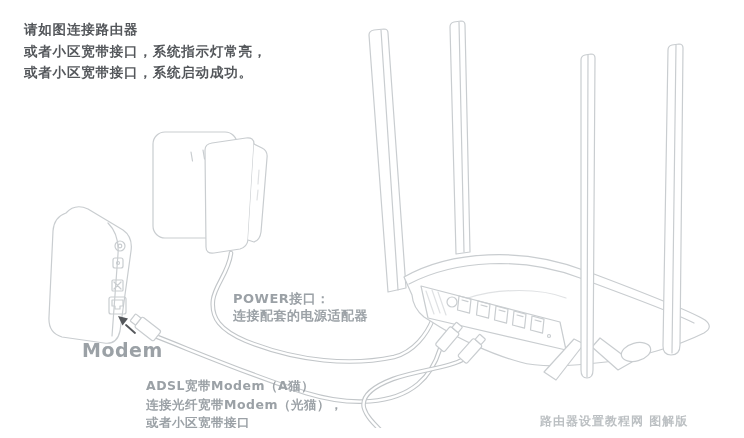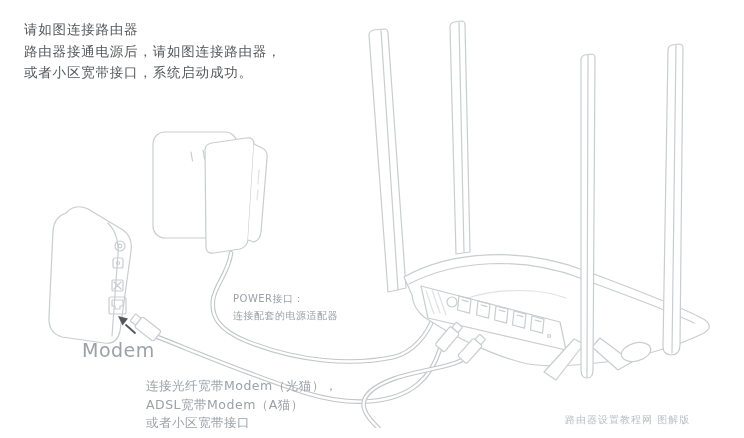--- a/index.html
+++ b/index.html
@@ -1,36 +1,36 @@
 <!DOCTYPE html>
 <html lang="zh" style="--line: #c9cdd0; --cable: #c2c6c9; --label-text: #9ba1a6; --intro-text: #54575b; --arrow: #54575b; --watermark-text: #bcc0c3; --background: #ffffff;"><head>
 <meta charset="utf-8">
 <style>
   :root{
     --line:#c9cdd0; --cable:#c2c6c9; --label-text:#9ba1a6; --intro-text:#54575b;
     --arrow:#54575b; --watermark-text:#bcc0c3; --background:#ffffff;
   }
   html,body{margin:0;padding:0;}
   body{font-family:"DejaVu Sans","Liberation Sans",sans-serif;background:var(--background);}
-  .stage{position:relative;width:744px;height:428px;background:var(--background);overflow:hidden;}
+  .stage{position:relative;width:744px;height:428px;background:var(--background);overflow:hidden;font-weight:bold;}
   .art-svg{position:absolute;inset:0;}
   .ln{stroke:var(--line);fill:none;stroke-width:1.2;stroke-linecap:round;stroke-linejoin:round;}
   .fw{fill:#fff;}
   .fdark{fill:var(--arrow);stroke:none;}
   .tail{stroke:var(--arrow);stroke-width:1.8;fill:none;stroke-linecap:round;}
   .tube-out{stroke:var(--cable);stroke-width:4.6;fill:none;stroke-linecap:round;}
   .tube-in{stroke:#fff;stroke-width:2.4;fill:none;stroke-linecap:round;}
   .soft{opacity:.6;}
   .txt{position:absolute;color:var(--label-text);font-size:12.5px;line-height:15px;letter-spacing:.5px;white-space:nowrap;}
   .intro{position:absolute;left:24px;top:19px;color:var(--intro-text);font-size:13.5px;line-height:21.5px;letter-spacing:.8px;}
   .lbl-modem{left:82px;top:343px;font-size:19px;}
-  .lbl-power{left:233px;top:291px;font-size:10px;line-height:16.5px;}
+  .lbl-power{left:233px;top:291px;font-size:13px;line-height:16.5px;}
   .lbl-wan{left:146px;top:377px;line-height:18.5px;}
   .lbl-lan{left:432px;top:394px;line-height:14.5px;}
-  .watermark{position:absolute;left:565px;top:413px;color:var(--watermark-text);font-size:10px;letter-spacing:1px;filter:blur(.6px);white-space:nowrap;}
+  .watermark{position:absolute;left:540px;top:413px;color:var(--watermark-text);font-size:12px;letter-spacing:1px;filter:blur(.6px);white-space:nowrap;}
 </style>
 </head>
 <body>
 
 <div class="stage">
 
   <svg class="art-svg" viewBox="0 0 744 438">
     <defs>
       <path id="pcable" d="M231,253 C229,272 215,285 213,300 C211,318 220,330 246,341 C298,362 352,366 394,357 C414,352 427,334 433,319"></path>
       <path id="wcable" d="M155,336 C196,352 252,376 306,393 C352,407 394,404 418,384 C430,374 436,362 440,349"></path>
@@ -137,32 +137,32 @@
       <path class="ln" d="M588,55 L587,377"></path>
     </g>
     <g>
       <path class="ln fw" d="M668,50 Q668,46 672,45 L679,44 Q683,44 683,48 L680,345 Q680,355 671,355 Q663,355 663,346 Z"></path>
       <path class="ln" d="M676,45 L672,353"></path>
     </g>
   </svg>
 
   <div class="intro">
     <div>请如图连接路由器</div>
-    <div>路由器接通电源后，请如图连接路由器，</div>
+    <div>或者小区宽带接口，系统指示灯常亮，</div>
     <div>或者小区宽带接口，系统启动成功。</div>
   </div>
 
   <div class="txt lbl-modem">Modem</div>
 
   <div class="txt lbl-power">
     <div>POWER接口：</div>
     <div>连接配套的电源适配器</div>
   </div>
 
   <div class="txt lbl-wan">
+    <div>ADSL宽带Modem（A猫）</div>
     <div>连接光纤宽带Modem（光猫），</div>
-    <div>ADSL宽带Modem（A猫）</div>
     <div>或者小区宽带接口</div>
   </div>
 
 
   <div class="watermark">路由器设置教程网 图解版</div>
 </div>
 
 </body></html>

